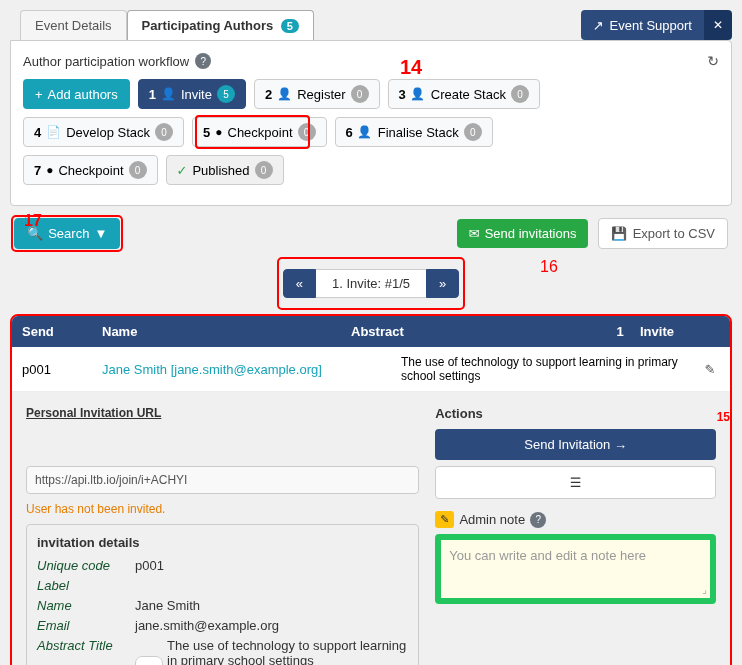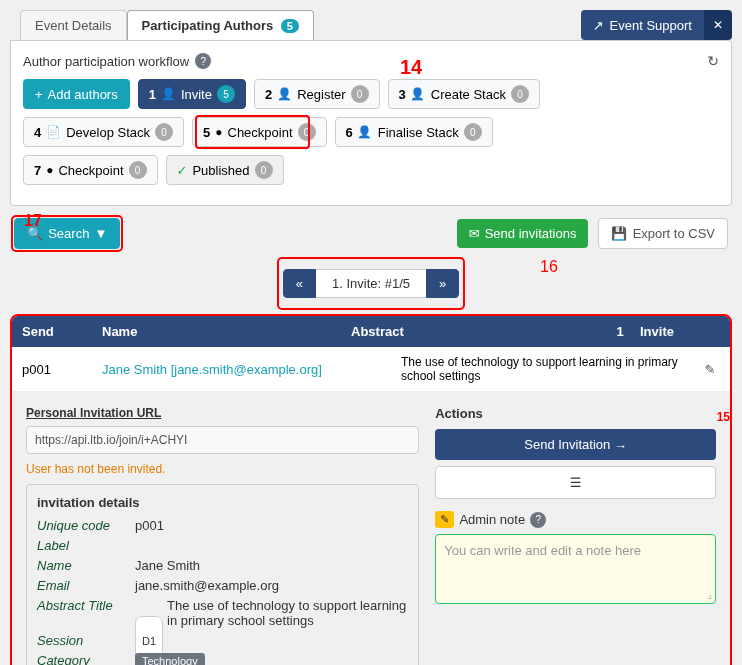--- a/index.html
+++ b/index.html
@@ -37,40 +37,40 @@
     .pag-btn:last-child { border-radius: 0 4px 4px 0; }
     .pag-label { border: 1px solid #ccc; border-left: none; border-right: none; padding: 6px 16px; background: #fff; color: #333; font-size: 13px; }
     .detail-header { display: grid; grid-template-columns: 80px 1fr 1fr 40px 80px; background: #2c4a7c; color: #fff; padding: 8px 10px; font-size: 12px; font-weight: bold; }
     .detail-row-top { display: grid; grid-template-columns: 80px 1fr 1fr 20px; padding: 8px 10px; border-bottom: 1px solid #eee; background: #fff; align-items: center; font-size: 12px; }
 
     .detail-body { display: flex; gap: 16px; padding: 14px; }
     .detail-left { flex: 1.4; }
     .detail-right { flex: 1; }
 
     .personal-url-label { font-size: 12px; color: #333; margin-bottom: 6px; font-weight: bold; text-decoration: underline; }
-    .personal-url-input { width: 100%; border: 1px solid #ccc; padding: 6px 8px; border-radius: 4px; font-size: 12px; color: #555; background: #f9f9f9; }
+    .personal-url-input { width: 100%; border: 1px solid #ccc; padding: 6px 8px; border-radius: 4px; font-size: 12px; color: #555; background: #f9f9f9; margin-top: 40px; }
     .not-invited-text { color: #e67e00; font-size: 12px; margin: 8px 0; }
 
     .invitation-details-box { border: 1px solid #ccc; border-radius: 4px; padding: 10px; font-size: 12px; }
     .invitation-details-title { font-weight: bold; color: #333; margin-bottom: 8px; }
     .inv-row { display: flex; gap: 8px; margin-bottom: 5px; align-items: flex-start; }
     .inv-label { color: #14532d; min-width: 90px; font-style: italic; }
     .inv-value { color: #333; }
     .tag-pill { display: inline-block; padding: 2px 7px; border-radius: 3px; font-size: 11px; margin-right: 3px; }
     .tag-tech { background: #6c757d; color: #fff; }
     .session-badge { background: #fff; border: 1px solid #ccc; padding: 18px 6px; border-radius: 7px; font-size: 11px; }
 
     
     .actions-title { font-weight: bold; color: #333; margin-bottom: 8px; font-size: 13px; }
     .send-inv-action-btn { width: 100%; background: #2c4a7c; color: #fff; border: none; padding: 8px; border-radius: 4px; cursor: pointer; font-size: 12px; margin-bottom: 6px; text-align: center; }
     .create-stack-action-btn { width: 100%; background: #fff; color: #333; border: 1px solid #ccc; padding: 8px; border-radius: 4px; cursor: pointer; font-size: 12px; margin-bottom: 12px; display: flex; align-items: center; gap: 5px; justify-content: center; }
 
     .admin-note-section { }
     .admin-note-label { font-size: 12px; color: #333; margin-bottom: 6px; display: flex; align-items: center; gap: 5px; }
-    .admin-note-box { background: #fffde7; border: 1px solid #22c55e; border-radius: 4px; padding: 8px; min-height: 70px; font-size: 12px; color: #999; position: relative; }
+    .admin-note-box { background: #fffde7; border: 6px solid #22c55e; border-radius: 4px; padding: 8px; min-height: 70px; font-size: 12px; color: #999; position: relative; }
     .admin-note-resize { position: absolute; bottom: 3px; right: 3px; color: #aaa; font-size: 10px; }
 
     .outer-wrapper { position: relative; }
 
     .tabs-row { display: flex; }
 
     .step-row { display: flex; flex-wrap: wrap; gap: 8px; margin-bottom: 8px; }
   </style>
 </head>
 <body>

